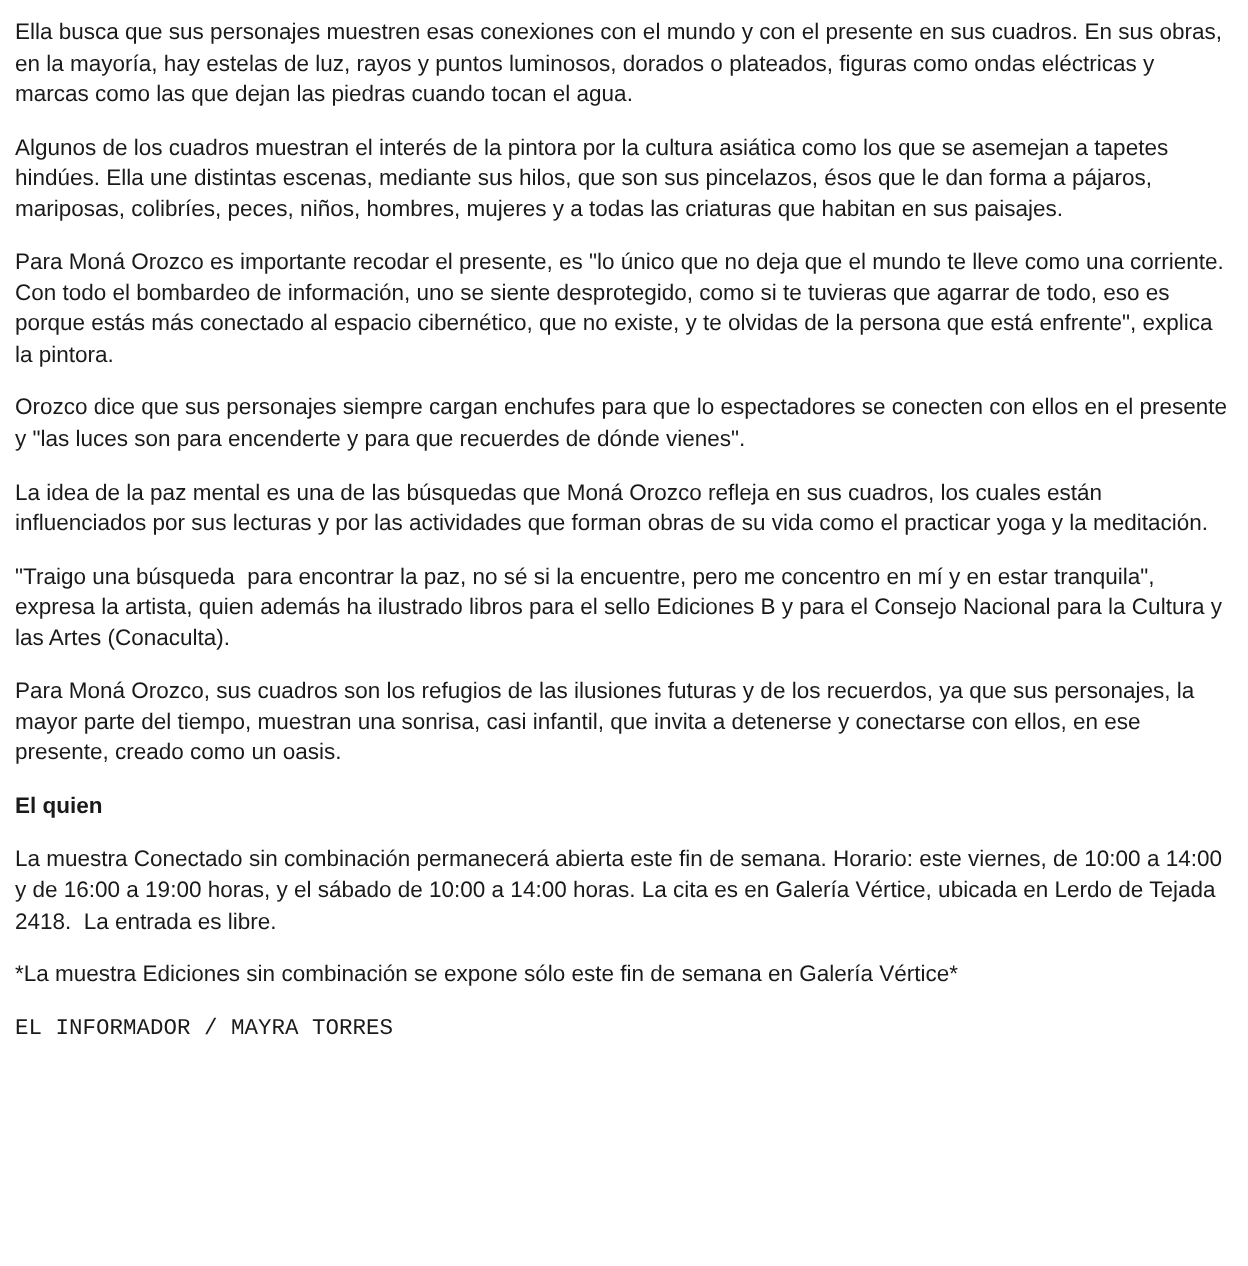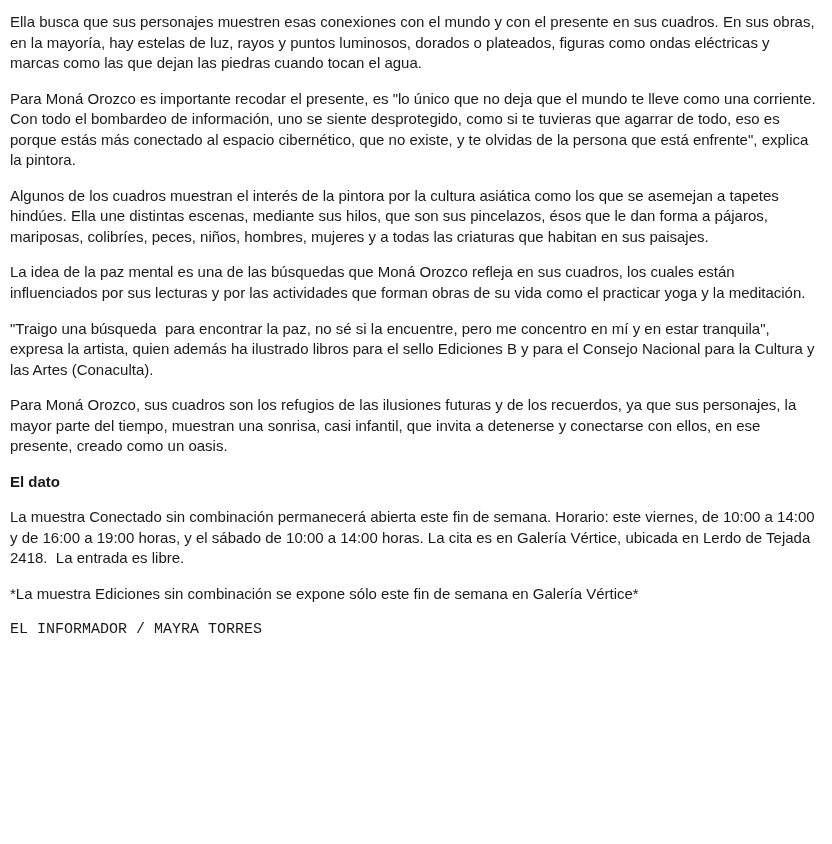--- a/index.html
+++ b/index.html
@@ -33,22 +33,23 @@
   .article p:last-child {
     margin-bottom: 0;
     font-family: Liberation Mono, monospace;
   }
 </style>
 </head>
 <body>
 
 <div class="article">
   <p>Ella busca que sus personajes muestren esas conexiones con el mundo y con el presente en sus cuadros. En sus obras, en la mayoría, hay estelas de luz, rayos y puntos luminosos, dorados o plateados, figuras como ondas eléctricas y marcas como las que dejan las piedras cuando tocan el agua.</p>
+  <p>Algunos de los cuadros muestran el interés de la pintora por la cultura asiática como los que se asemejan a tapetes hindúes. Ella une distintas escenas, mediante sus hilos, que son sus pincelazos, ésos que le dan forma a pájaros, mariposas, colibríes, peces, niños, hombres, mujeres y a todas las criaturas que habitan en sus paisajes.</p>
   <p>Para Moná Orozco es importante recodar el presente, es "lo único que no deja que el mundo te lleve como una corriente. Con todo el bombardeo de información, uno se siente desprotegido, como si te tuvieras que agarrar de todo, eso es porque estás más conectado al espacio cibernético, que no existe, y te olvidas de la persona que está enfrente", explica la pintora.</p>
-  <p>Algunos de los cuadros muestran el interés de la pintora por la cultura asiática como los que se asemejan a tapetes hindúes. Ella une distintas escenas, mediante sus hilos, que son sus pincelazos, ésos que le dan forma a pájaros, mariposas, colibríes, peces, niños, hombres, mujeres y a todas las criaturas que habitan en sus paisajes.</p>
+  <p>Orozco dice que sus personajes siempre cargan enchufes para que lo espectadores se conecten con ellos en el presente y "las luces son para encenderte y para que recuerdes de dónde vienes".</p>
   <p>La idea de la paz mental es una de las búsquedas que Moná Orozco refleja en sus cuadros, los cuales están influenciados por sus lecturas y por las actividades que forman obras de su vida como el practicar yoga y la meditación.</p>
   <p>"Traigo una búsqueda  para encontrar la paz, no sé si la encuentre, pero me concentro en mí y en estar tranquila", expresa la artista, quien además ha ilustrado libros para el sello Ediciones B y para el Consejo Nacional para la Cultura y las Artes (Conaculta).</p>
   <p>Para Moná Orozco, sus cuadros son los refugios de las ilusiones futuras y de los recuerdos, ya que sus personajes, la mayor parte del tiempo, muestran una sonrisa, casi infantil, que invita a detenerse y conectarse con ellos, en ese presente, creado como un oasis.</p>
-  <p class="bold">El dato</p>
+  <p class="bold">El quien</p>
   <p>La muestra Conectado sin combinación permanecerá abierta este fin de semana. Horario: este viernes, de 10:00 a 14:00 y de 16:00 a 19:00 horas, y el sábado de 10:00 a 14:00 horas. La cita es en Galería Vértice, ubicada en Lerdo de Tejada 2418.  La entrada es libre.</p>
   <p>*La muestra Ediciones sin combinación se expone sólo este fin de semana en Galería Vértice*</p>
   <p>EL INFORMADOR / MAYRA TORRES</p>
 </div>
 
 </body></html>

